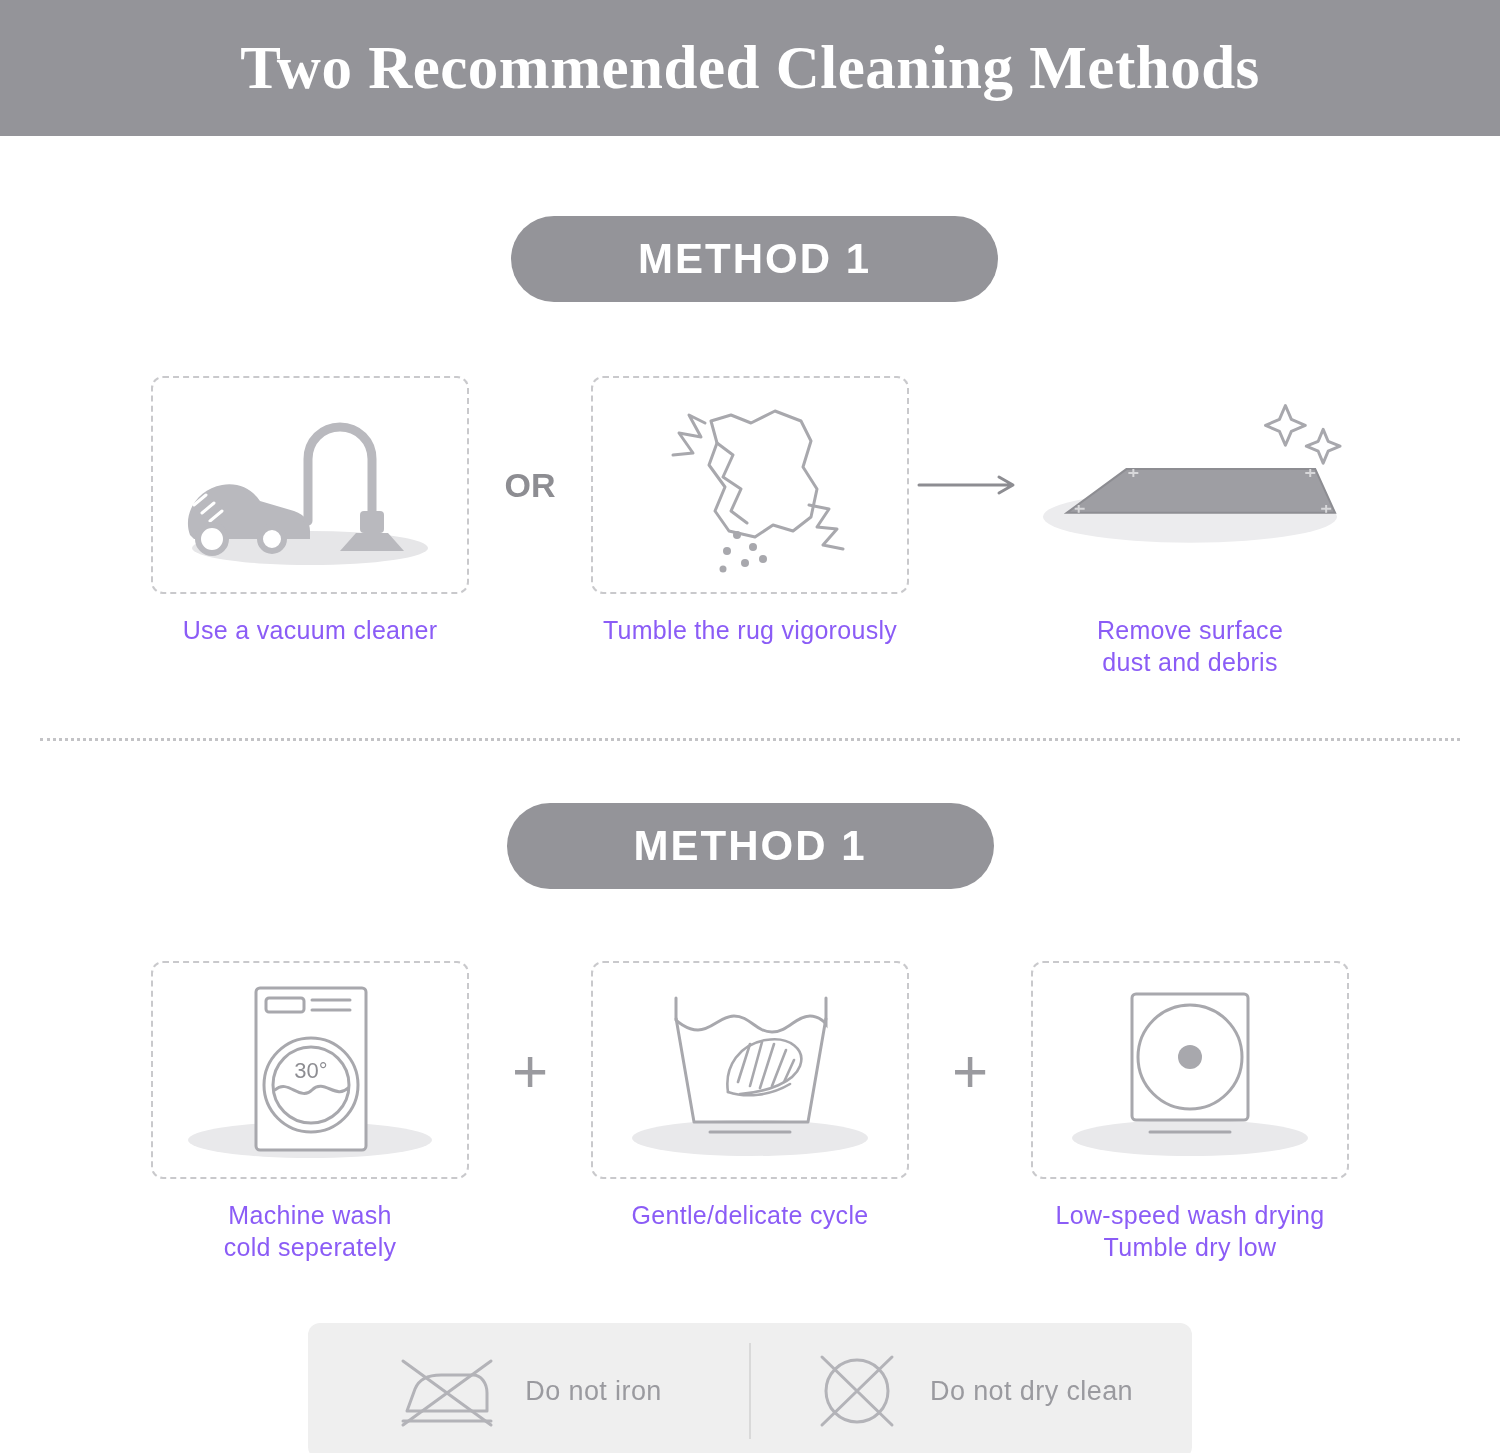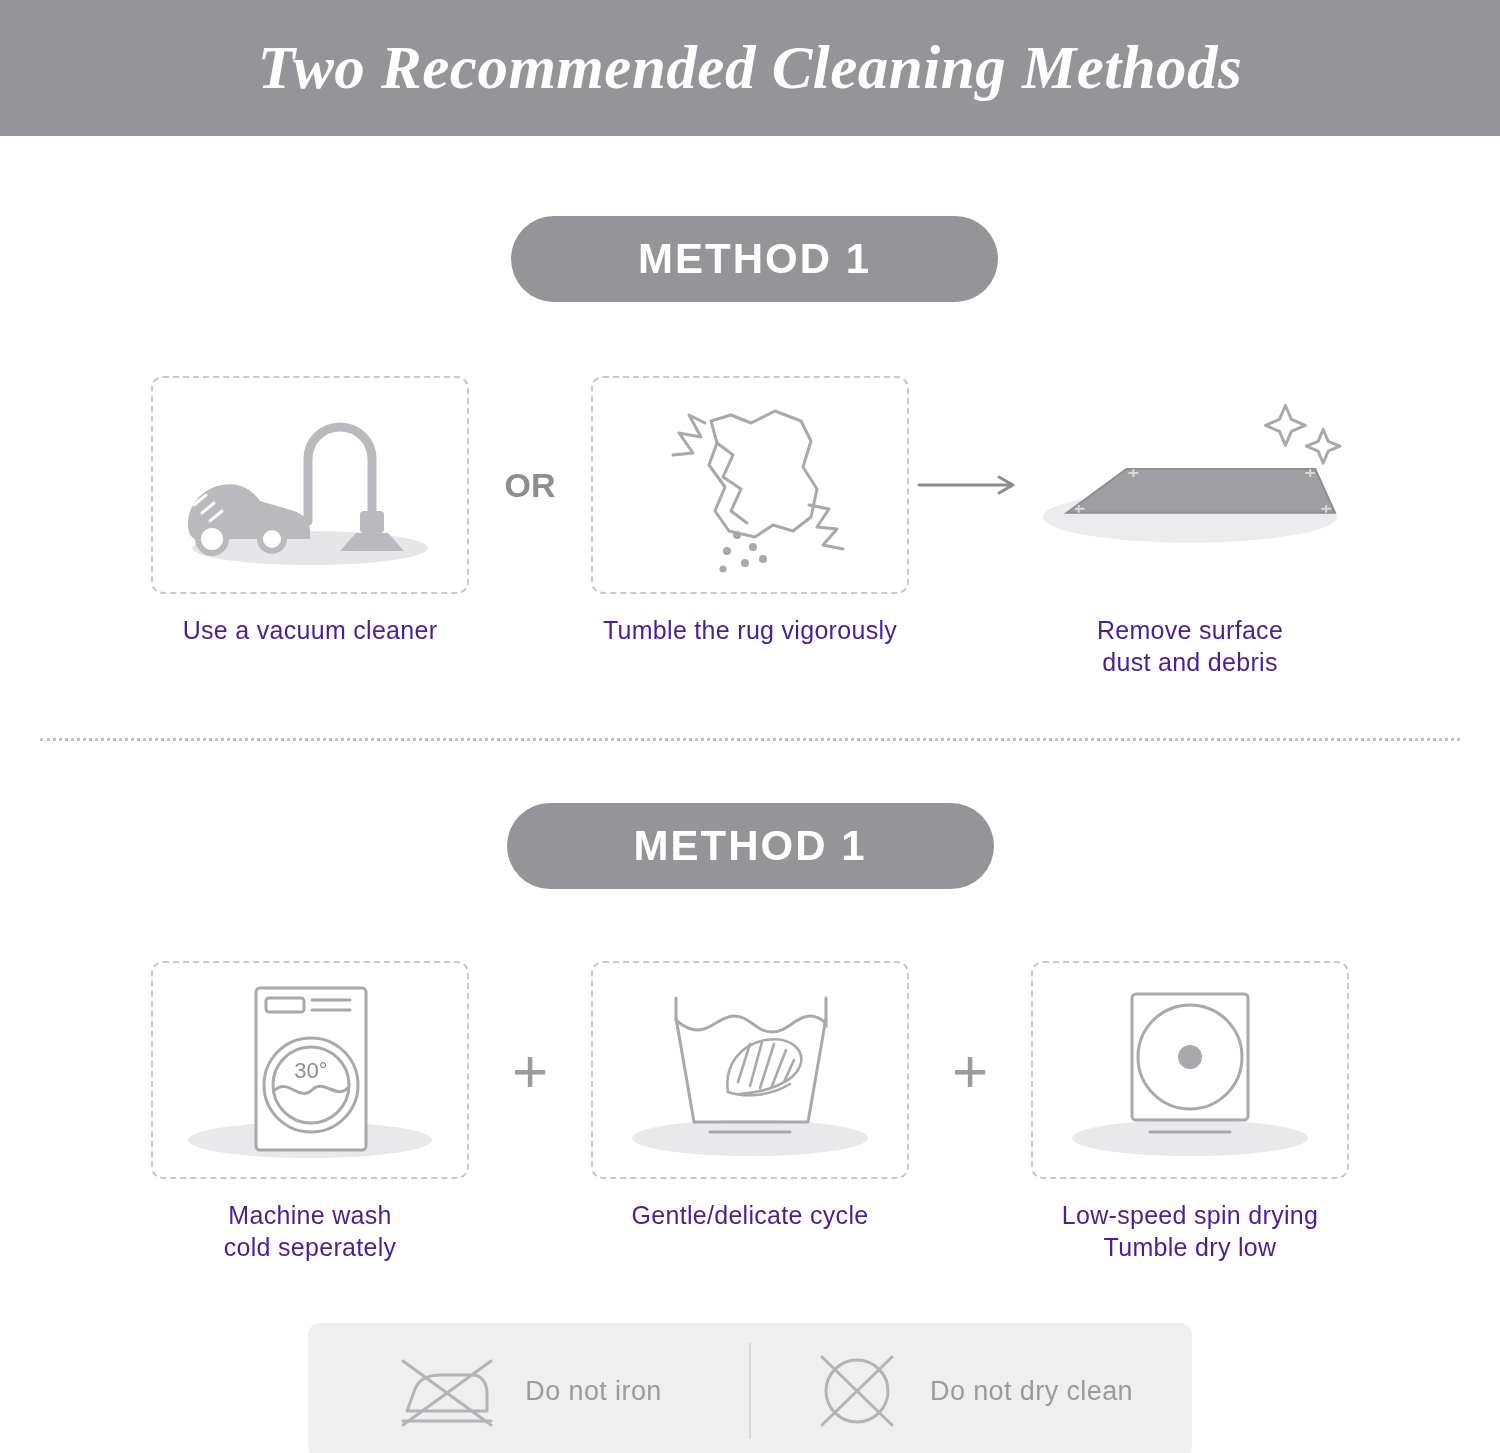--- a/index.html
+++ b/index.html
@@ -24,21 +24,20 @@
     align-items: center;
     justify-content: center;
   }
   .header-title {
     font-family: "Liberation Serif", serif;
     font-weight: bold;
     font-size: 61px;
     color: #ffffff;
     letter-spacing: 0.5px;
     text-align: center;
-    font-style: italic;
   }
 
   
   .pill-wrap {
     display: flex;
     justify-content: center;
   }
   .pill {
     background: #949499;
     color: #ffffff;
@@ -77,21 +76,21 @@
     box-sizing: border-box;
   }
   .step-box.plain {
     border: none;
   }
   .step-caption {
     margin-top: 20px;
     text-align: center;
     font-size: 25px;
     line-height: 1.28;
-    color: #4c1d95;
+    color: #8b5cf6;
     letter-spacing: 0.3px;
   }
 
   .connector {
     width: 120px;
     height: 218px;
     display: flex;
     align-items: center;
     justify-content: center;
     font-size: 34px;
@@ -279,21 +278,21 @@
   <div class="step">
     <div class="step-box">
       <svg width="300" height="200" viewBox="0 0 300 200">
         <ellipse cx="150" cy="168" rx="118" ry="18" fill="#e9e9eb"></ellipse>
         <rect x="92" y="24" width="116" height="126" rx="4" fill="none" stroke="#a8a8ad" stroke-width="3"></rect>
         <circle cx="150" cy="87" r="52" fill="none" stroke="#a8a8ad" stroke-width="3"></circle>
         <circle cx="150" cy="87" r="12" fill="#a8a8ad"></circle>
         <path d="M110 162 L190 162" stroke="#a8a8ad" stroke-width="3" stroke-linecap="round"></path>
       </svg>
     </div>
-    <div class="step-caption" style="white-space:pre-line;">Low-speed spin drying
+    <div class="step-caption" style="white-space:pre-line;">Low-speed wash drying
 Tumble dry low</div>
   </div>
 </div>
 
 <div class="footer sp-footer">
   <div class="footer-bar">
     <div class="footer-item">
       <svg width="104" height="84" viewBox="0 0 104 84">
         <path d="M12 62 L20 40 C24 30 34 26 46 26 L78 26 C86 26 92 34 92 44 L92 62 Z" fill="none" stroke="#b3b3b8" stroke-width="3" stroke-linejoin="round"></path>
         <path d="M8 72 L96 72" stroke="#b3b3b8" stroke-width="3" stroke-linecap="round"></path>

